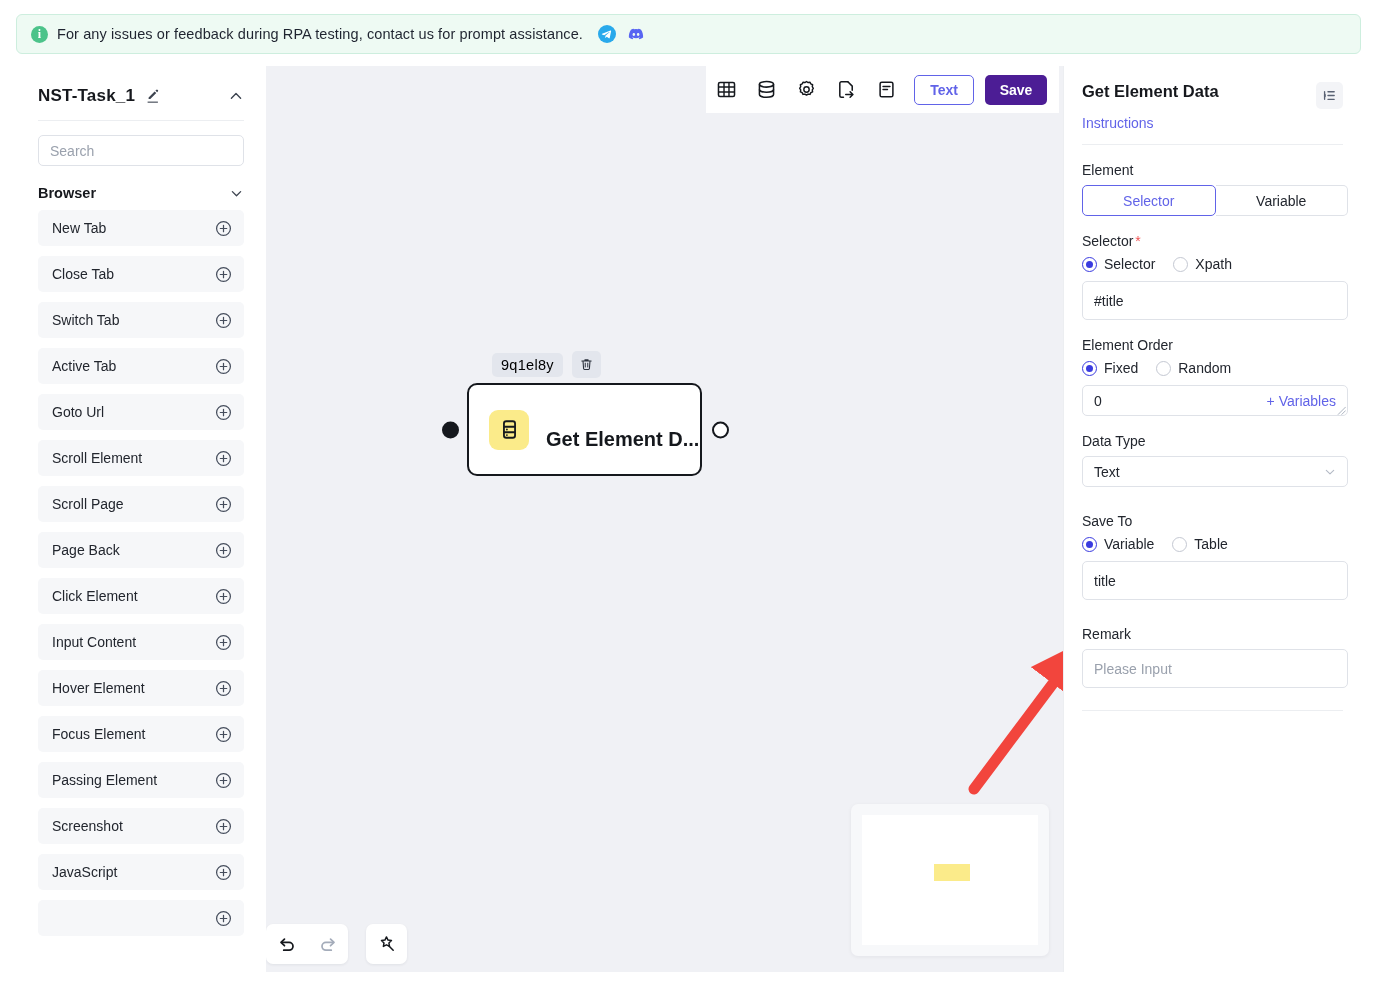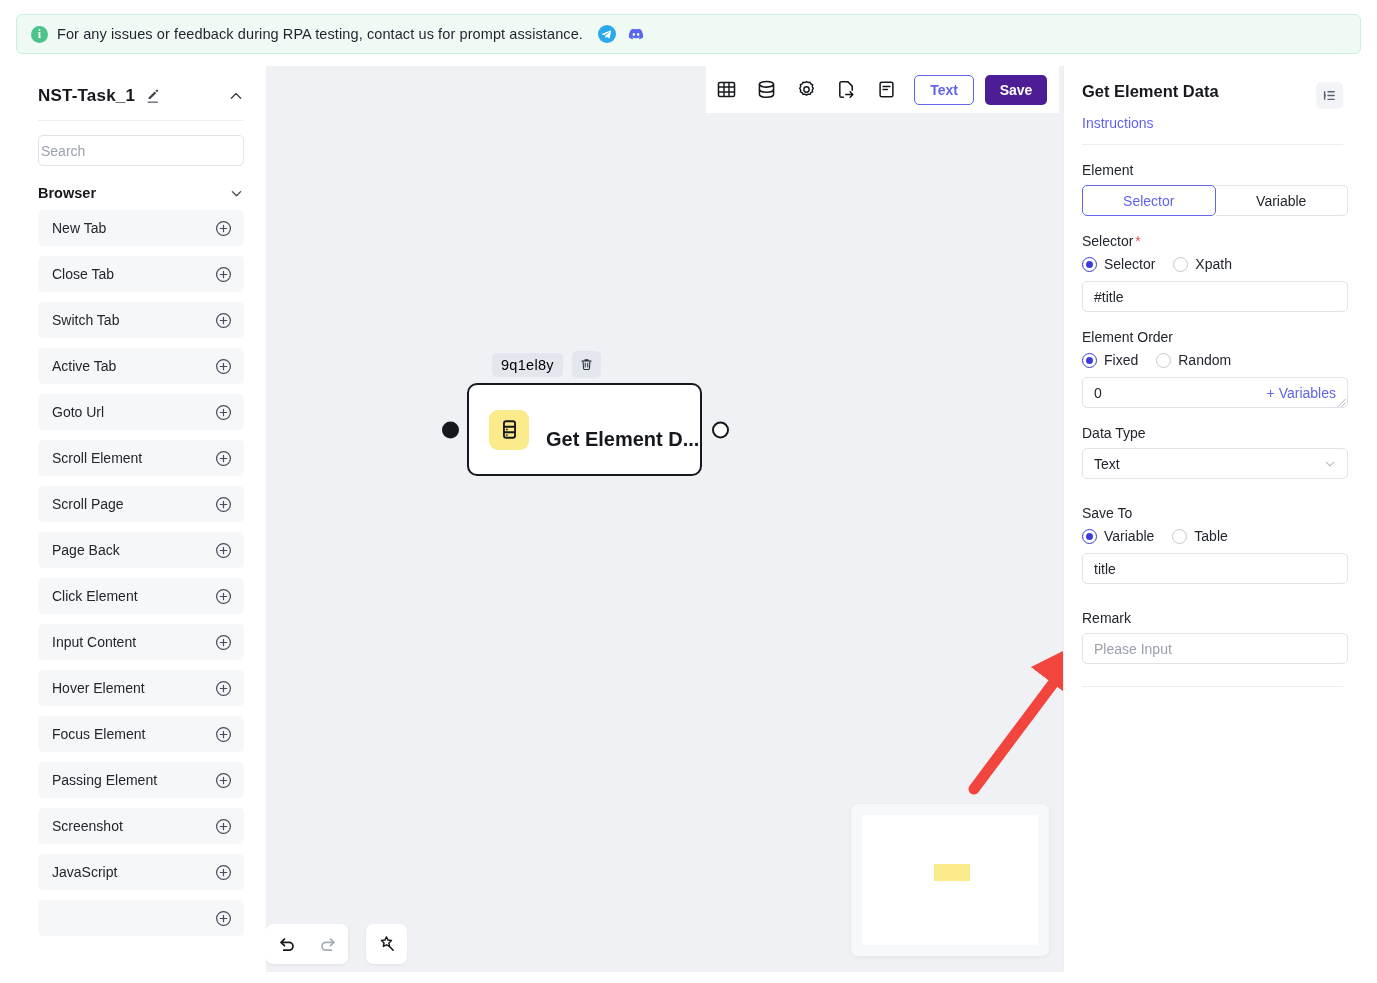--- a/index.html
+++ b/index.html
@@ -37,21 +37,21 @@
   .sb-head {
     display: flex; align-items: center; padding: 20px 22px 0 22px; gap: 10px;
   }
   .sb-title { font-size: 17px; font-weight: bold; color: #16181d; letter-spacing: .2px; }
   .sb-pencil { width: 16px; height: 16px; cursor: pointer; }
   .sb-chev { margin-left: auto; width: 16px; height: 16px; cursor: pointer; }
   .sb-rule { margin: 14px 22px 0 22px; border-top: 1px solid #eceef1; }
   .sb-search {
     margin: 14px 22px 0 22px; width: 206px; height: 31px;
     border: 1px solid #dfe2e8; border-radius: 5px;
-    font-size: 14px; color: #222; padding: 0 2px;
+    font-size: 14px; color: #222; padding: 0 11px;
     font-family: "Liberation Sans", sans-serif; outline: none; background: #fff;
   }
   .sb-search::placeholder { color: #9aa1ad; }
   .sb-group {
     display: flex; align-items: flex-end; margin: 19px 22px 0 22px;
     cursor: pointer;
   }
   .sb-group-label { font-size: 14.5px; font-weight: bold; color: #16181d; }
   .sb-group-chev { margin-left: auto; width: 15px; height: 15px; }
   .sb-list { margin-top: 9px; padding: 0 22px; }
@@ -184,21 +184,21 @@
   .radio-opt { display: flex; align-items: center; gap: 7px; cursor: pointer; margin-right: 10px; }
   .radio {
     width: 15px; height: 15px; border-radius: 50%; border: 1.5px solid #c4c8d2;
     background: #fff; display: flex; align-items: center; justify-content: center; flex: 0 0 auto;
   }
   .radio.on { border-color: #3b3ce0; }
   .radio.on::after { content: ""; width: 7px; height: 7px; border-radius: 50%; background: #3b3ce0; }
   .radio-label { font-size: 14px; color: #22262e; }
 
   .txtin {
-    width: 266px; height: 31px; border: 1px solid #dfe2e8; border-radius: 5px;
+    width: 266px; height: 39px; border: 1px solid #dfe2e8; border-radius: 5px;
     padding: 0 11px; font-size: 14px; color: #22262e; outline: none;
     font-family: "Liberation Sans", sans-serif; background: #fff;
   }
   .txtin::placeholder { color: #9aa1ad; }
 
   .ta-wrap { position: relative; width: 266px; }
   .ta-box {
     width: 266px; height: 31px; border: 1px solid #dfe2e8; border-radius: 5px;
     display: flex; align-items: center; padding: 0 11px; background: #fff;
   }

